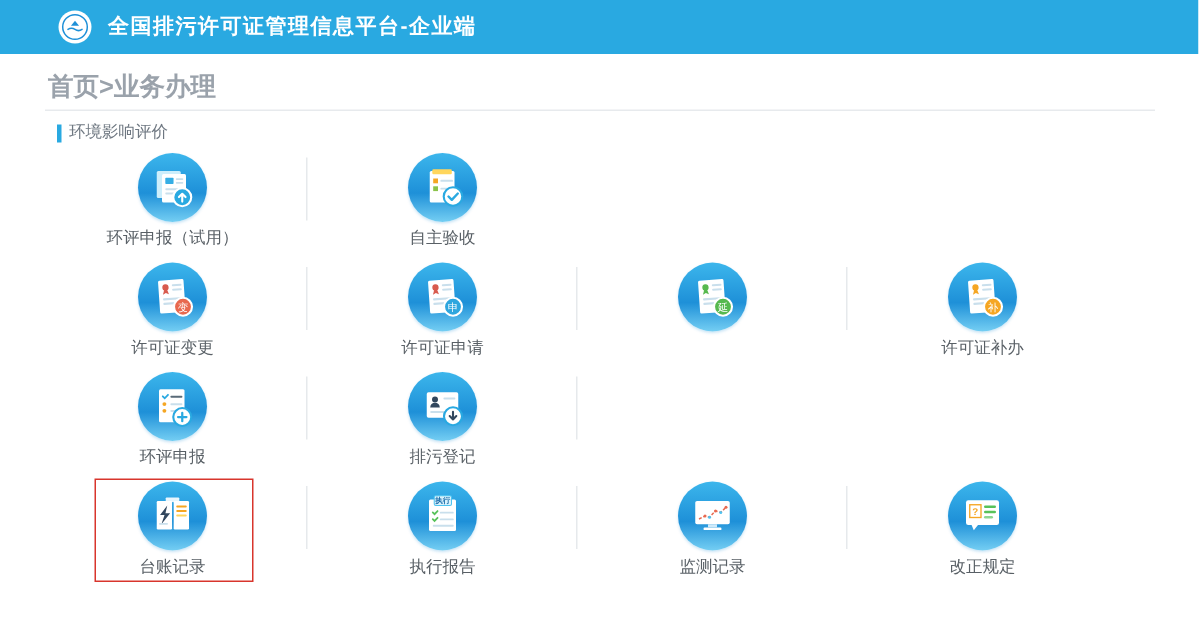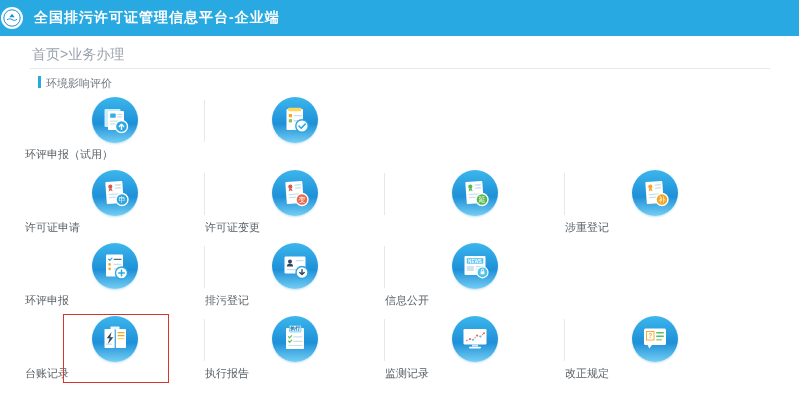--- a/index.html
+++ b/index.html
@@ -3,35 +3,35 @@
 <meta charset="utf-8">
 <style>
   html,body{margin:0;padding:0;}
   body{
     width:799px;height:413px;overflow:hidden;background:#fff;
     font-family:"Liberation Sans","DejaVu Sans",sans-serif;
     -webkit-font-smoothing:antialiased;
   }
   .header{
     height:36px;background:#29a9e1;display:flex;align-items:center;
-    box-sizing:border-box;
+    padding-left:38px;box-sizing:border-box;
   }
   .logo{width:24px;height:24px;margin-right:10px;display:inline-flex;}
   .logo svg{width:24px;height:24px;}
   .app-title{color:#fff;font-size:14px;font-weight:bold;letter-spacing:1px;}
-  .breadcrumb{margin:10px 0 4px 32px;font-size:14px;color:#9aa2ab;cursor:pointer;}
+  .breadcrumb{margin:10px 0 4px 32px;font-size:17px;color:#9aa2ab;cursor:pointer;font-weight:bold;}
   .rule{margin-left:30px;width:740px;border-bottom:1px solid #e7eaed;}
   .section-title{
-    display:flex;align-items:flex-start;margin:7px 0 0 38px;
+    display:flex;align-items:flex-end;margin:7px 0 0 38px;
     font-size:11px;color:#6e7781;height:14px;
   }
   .section-title .bar{width:3px;height:12px;background:#29a9e1;margin-right:5px;}
   .row{display:flex;margin-left:25px;}
   .cell{
-    width:180px;position:relative;text-align:left;cursor:pointer;
+    width:180px;position:relative;text-align:center;cursor:pointer;
     padding:7px 0 2px;box-sizing:content-box;
   }
   .tile-icon{
     width:46px;height:46px;margin:0 auto;border-radius:50%;
     background:linear-gradient(180deg,#3cb6ec 0%,#1e90d8 58%,#74cef3 100%);
     box-shadow:0 1px 2px rgba(30,144,216,.25);
   }
   .tile-icon svg{width:46px;height:46px;display:block;}
   .lbl{margin-top:5px;font-size:11px;color:#596066;line-height:13px;}
   .divider{position:absolute;right:0;top:10px;width:1px;height:42px;background:#e6e9ec;}
@@ -84,66 +84,67 @@
     <rect x="14.5" y="12" width="16.5" height="21" rx="1" fill="#fff"></rect>
     <rect x="16.2" y="10.8" width="13" height="3.4" rx=".8" fill="#ffd65c"></rect>
     <rect x="16.8" y="17" width="3.2" height="3.2" fill="#f5a623"></rect>
     <rect x="21.6" y="17.9" width="8.4" height="1.3" rx=".6" fill="#c9dfec"></rect>
     <rect x="16.8" y="22.2" width="3.2" height="3.2" fill="#8bc34a"></rect>
     <rect x="21.6" y="23.1" width="8.4" height="1.3" rx=".6" fill="#c9dfec"></rect>
     <circle cx="30" cy="29" r="6.2" fill="#fff" stroke="#29a9e1" stroke-width="1.4"></circle>
     <path d="M27 29l2.2 2.2 4-4.2" stroke="#29a9e1" stroke-width="1.6" fill="none" stroke-linecap="round" stroke-linejoin="round"></path>
   </svg>
         </div>
+        <div class="lbl">自主验收</div>
       </div>
     </div>
     <div class="row">
       <div class="cell">
         <div class="tile-icon">
           <svg viewBox="0 0 46 46">
     <g transform="rotate(-4 23 22)">
       <rect x="14" y="11.5" width="17" height="22" rx="1" fill="#fff"></rect>
       <circle cx="18.7" cy="16.3" r="2.1" fill="#d85a4d"></circle>
       <path d="M17.7 17.9l-1 3.1 2-1 2 1-1-3.1z" fill="#d85a4d"></path>
       <rect x="23" y="14.5" width="6.5" height="1.4" rx=".7" fill="#c9dfec"></rect>
       <rect x="23" y="17.5" width="6.5" height="1.4" rx=".7" fill="#c9dfec"></rect>
       <rect x="16.5" y="23.5" width="12" height="1.4" rx=".7" fill="#c9dfec"></rect>
       <rect x="16.5" y="26.5" width="12" height="1.4" rx=".7" fill="#c9dfec"></rect>
     </g>
+    <circle cx="30" cy="29.5" r="6" fill="#e8694f" stroke="#fff" stroke-width="1.4"></circle>
+    <text x="30" y="32" font-size="7" fill="#fff" text-anchor="middle">变</text>
+  </svg>
+        </div>
+        <div class="lbl">许可证变更</div>
+        <div class="divider" style="background: rgb(230, 233, 236);"></div>
+      </div>
+      <div class="cell">
+        <div class="tile-icon">
+          <svg viewBox="0 0 46 46">
+    <g transform="rotate(-4 23 22)">
+      <rect x="14" y="11.5" width="17" height="22" rx="1" fill="#fff"></rect>
+      <circle cx="18.7" cy="16.3" r="2.1" fill="#d85a4d"></circle>
+      <path d="M17.7 17.9l-1 3.1 2-1 2 1-1-3.1z" fill="#d85a4d"></path>
+      <rect x="23" y="14.5" width="6.5" height="1.4" rx=".7" fill="#c9dfec"></rect>
+      <rect x="23" y="17.5" width="6.5" height="1.4" rx=".7" fill="#c9dfec"></rect>
+      <rect x="16.5" y="23.5" width="12" height="1.4" rx=".7" fill="#c9dfec"></rect>
+      <rect x="16.5" y="26.5" width="12" height="1.4" rx=".7" fill="#c9dfec"></rect>
+    </g>
     <circle cx="30" cy="29.5" r="6" fill="#2fa6de" stroke="#fff" stroke-width="1.4"></circle>
     <text x="30" y="32" font-size="7" fill="#fff" text-anchor="middle">申</text>
   </svg>
         </div>
         <div class="lbl">许可证申请</div>
         <div class="divider" style="background: rgb(230, 233, 236);"></div>
       </div>
       <div class="cell">
         <div class="tile-icon">
           <svg viewBox="0 0 46 46">
     <g transform="rotate(-4 23 22)">
       <rect x="14" y="11.5" width="17" height="22" rx="1" fill="#fff"></rect>
-      <circle cx="18.7" cy="16.3" r="2.1" fill="#d85a4d"></circle>
-      <path d="M17.7 17.9l-1 3.1 2-1 2 1-1-3.1z" fill="#d85a4d"></path>
-      <rect x="23" y="14.5" width="6.5" height="1.4" rx=".7" fill="#c9dfec"></rect>
-      <rect x="23" y="17.5" width="6.5" height="1.4" rx=".7" fill="#c9dfec"></rect>
-      <rect x="16.5" y="23.5" width="12" height="1.4" rx=".7" fill="#c9dfec"></rect>
-      <rect x="16.5" y="26.5" width="12" height="1.4" rx=".7" fill="#c9dfec"></rect>
-    </g>
-    <circle cx="30" cy="29.5" r="6" fill="#e8694f" stroke="#fff" stroke-width="1.4"></circle>
-    <text x="30" y="32" font-size="7" fill="#fff" text-anchor="middle">变</text>
-  </svg>
-        </div>
-        <div class="lbl">许可证变更</div>
-        <div class="divider" style="background: rgb(230, 233, 236);"></div>
-      </div>
-      <div class="cell">
-        <div class="tile-icon">
-          <svg viewBox="0 0 46 46">
-    <g transform="rotate(-4 23 22)">
-      <rect x="14" y="11.5" width="17" height="22" rx="1" fill="#fff"></rect>
       <circle cx="18.7" cy="16.3" r="2.1" fill="#57b94f"></circle>
       <path d="M17.7 17.9l-1 3.1 2-1 2 1-1-3.1z" fill="#57b94f"></path>
       <rect x="23" y="14.5" width="6.5" height="1.4" rx=".7" fill="#c9dfec"></rect>
       <rect x="23" y="17.5" width="6.5" height="1.4" rx=".7" fill="#c9dfec"></rect>
       <rect x="16.5" y="23.5" width="12" height="1.4" rx=".7" fill="#c9dfec"></rect>
       <rect x="16.5" y="26.5" width="12" height="1.4" rx=".7" fill="#c9dfec"></rect>
     </g>
     <circle cx="30" cy="29.5" r="6" fill="#57b94f" stroke="#fff" stroke-width="1.4"></circle>
     <text x="30" y="32" font-size="7" fill="#fff" text-anchor="middle">延</text>
   </svg>
@@ -159,21 +160,21 @@
       <path d="M17.7 17.9l-1 3.1 2-1 2 1-1-3.1z" fill="#f5a623"></path>
       <rect x="23" y="14.5" width="6.5" height="1.4" rx=".7" fill="#c9dfec"></rect>
       <rect x="23" y="17.5" width="6.5" height="1.4" rx=".7" fill="#c9dfec"></rect>
       <rect x="16.5" y="23.5" width="12" height="1.4" rx=".7" fill="#c9dfec"></rect>
       <rect x="16.5" y="26.5" width="12" height="1.4" rx=".7" fill="#c9dfec"></rect>
     </g>
     <circle cx="30" cy="29.5" r="6" fill="#f5a623" stroke="#fff" stroke-width="1.4"></circle>
     <text x="30" y="32" font-size="7" fill="#fff" text-anchor="middle">补</text>
   </svg>
         </div>
-        <div class="lbl">涉重登记</div>
+        <div class="lbl">许可证补办</div>
       </div>
     </div>
     <div class="row">
       <div class="cell">
         <div class="tile-icon">
           <svg viewBox="0 0 46 46">
     <rect x="14" y="11.5" width="17" height="22" rx="1" fill="#fff"></rect>
     <path d="M16.5 16.2l1.3 1.3 2.2-2.3" stroke="#29a9e1" stroke-width="1.2" fill="none" stroke-linecap="round"></path>
     <rect x="21.6" y="15.8" width="8" height="1.3" rx=".6" fill="#5a6b78"></rect>
     <circle cx="17.6" cy="21.4" r="1.3" fill="#f5a623"></circle>
@@ -195,36 +196,20 @@
     <path d="M14.8 23.6c0-2 1.4-3.1 3.2-3.1s3.2 1.1 3.2 3.1z" fill="#32475e"></path>
     <rect x="23.6" y="17" width="8" height="1.3" rx=".6" fill="#c9dfec"></rect>
     <rect x="14.8" y="26" width="12" height="1.3" rx=".6" fill="#c9dfec"></rect>
     <circle cx="30" cy="29.5" r="6" fill="#fff" stroke="#29a9e1" stroke-width="1.4"></circle>
     <path d="M30 26.6v5m0 0l-2.2-2.2m2.2 2.2l2.2-2.2" stroke="#32475e" stroke-width="1.4" fill="none" stroke-linecap="round" stroke-linejoin="round"></path>
   </svg>
         </div>
         <div class="lbl">排污登记</div>
         <div class="divider" style="background: rgb(230, 233, 236);"></div>
       </div>
-      <div class="cell">
-        <div class="tile-icon">
-          <svg viewBox="0 0 46 46">
-    <rect x="12.5" y="13" width="21" height="19" rx="1" fill="#fff"></rect>
-    <rect x="14.8" y="15.2" width="16.5" height="5.5" fill="#4fc3f0"></rect>
-    <text x="23" y="19.6" font-size="4.6" fill="#fff" text-anchor="middle" font-weight="bold">NEWS</text>
-    <rect x="14.8" y="23" width="7" height="5" fill="#cfe3ef"></rect>
-    <rect x="23.6" y="23" width="8" height="1.2" rx=".6" fill="#c9dfec"></rect>
-    <rect x="23.6" y="25.8" width="8" height="1.2" rx=".6" fill="#c9dfec"></rect>
-    <circle cx="30.5" cy="29.3" r="5.5" fill="#4fc3f0" stroke="#fff" stroke-width="1.2"></circle>
-    <rect x="28.6" y="28.2" width="3.8" height="3.1" rx=".5" fill="#fff"></rect>
-    <path d="M29.4 28.2v-1a1.1 1.1 0 012.2 0v1" stroke="#fff" stroke-width=".9" fill="none"></path>
-  </svg>
-        </div>
-        <div class="lbl">信息公开</div>
-      </div>
     </div>
     <div class="row">
       <div class="cell">
         <div class="hlbox" style="border-color: rgb(216, 53, 44);"></div>
         <div class="tile-icon">
           <svg viewBox="0 0 46 46">
     <rect x="18.5" y="10.6" width="9" height="3" rx=".6" fill="#e8f6fd"></rect>
     <rect x="12.5" y="13" width="10.2" height="19" rx=".8" fill="#fff"></rect>
     <rect x="23.8" y="13" width="10.2" height="19" rx=".8" fill="#fff"></rect>
     <path d="M19.5 16l-4.8 6.3h3l-2.1 6.2 5.8-7.3h-3.1z" fill="#32475e"></path>

